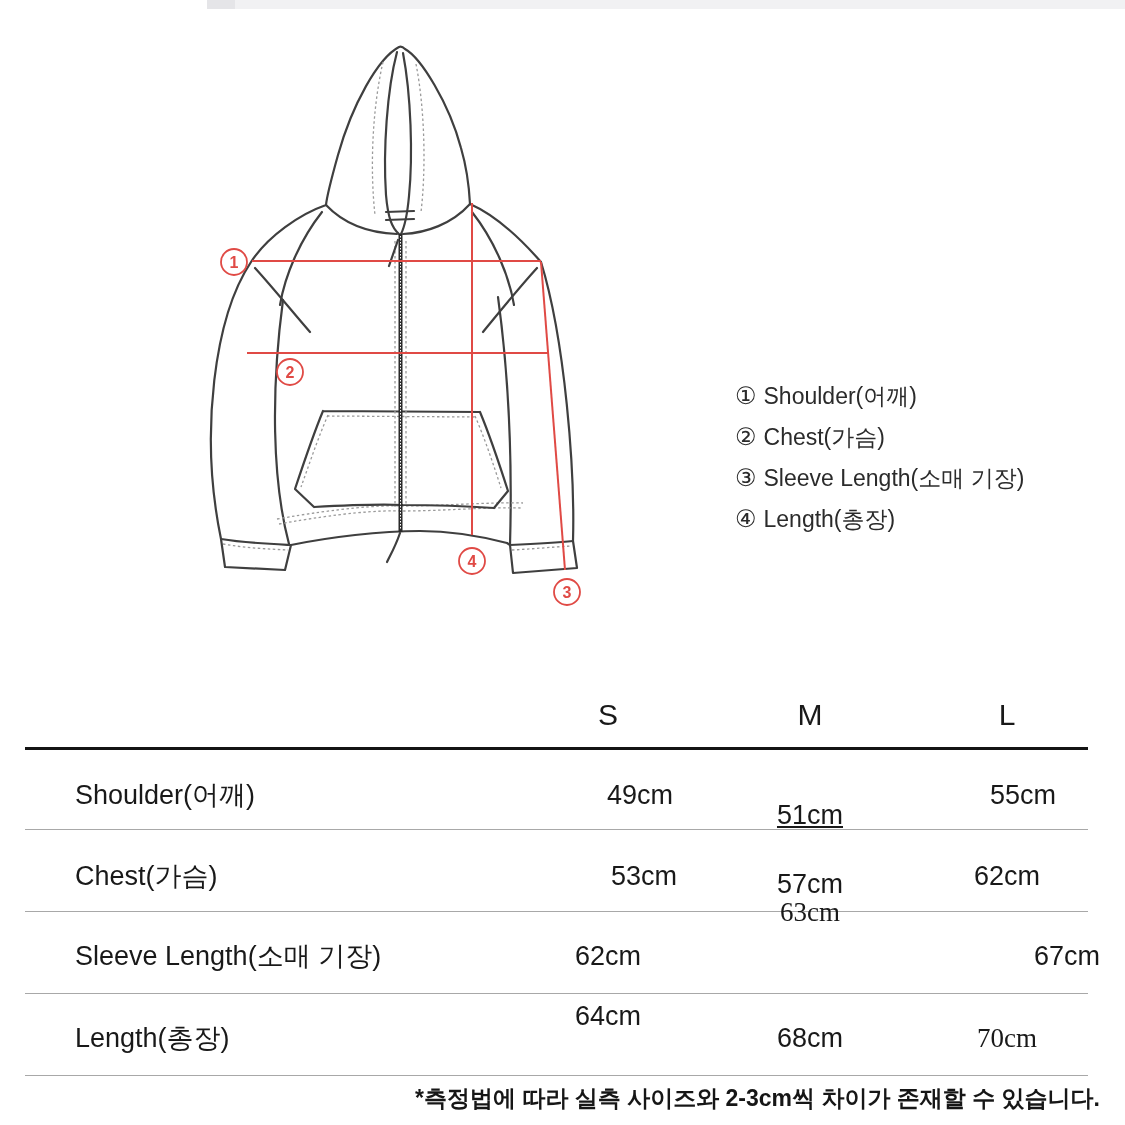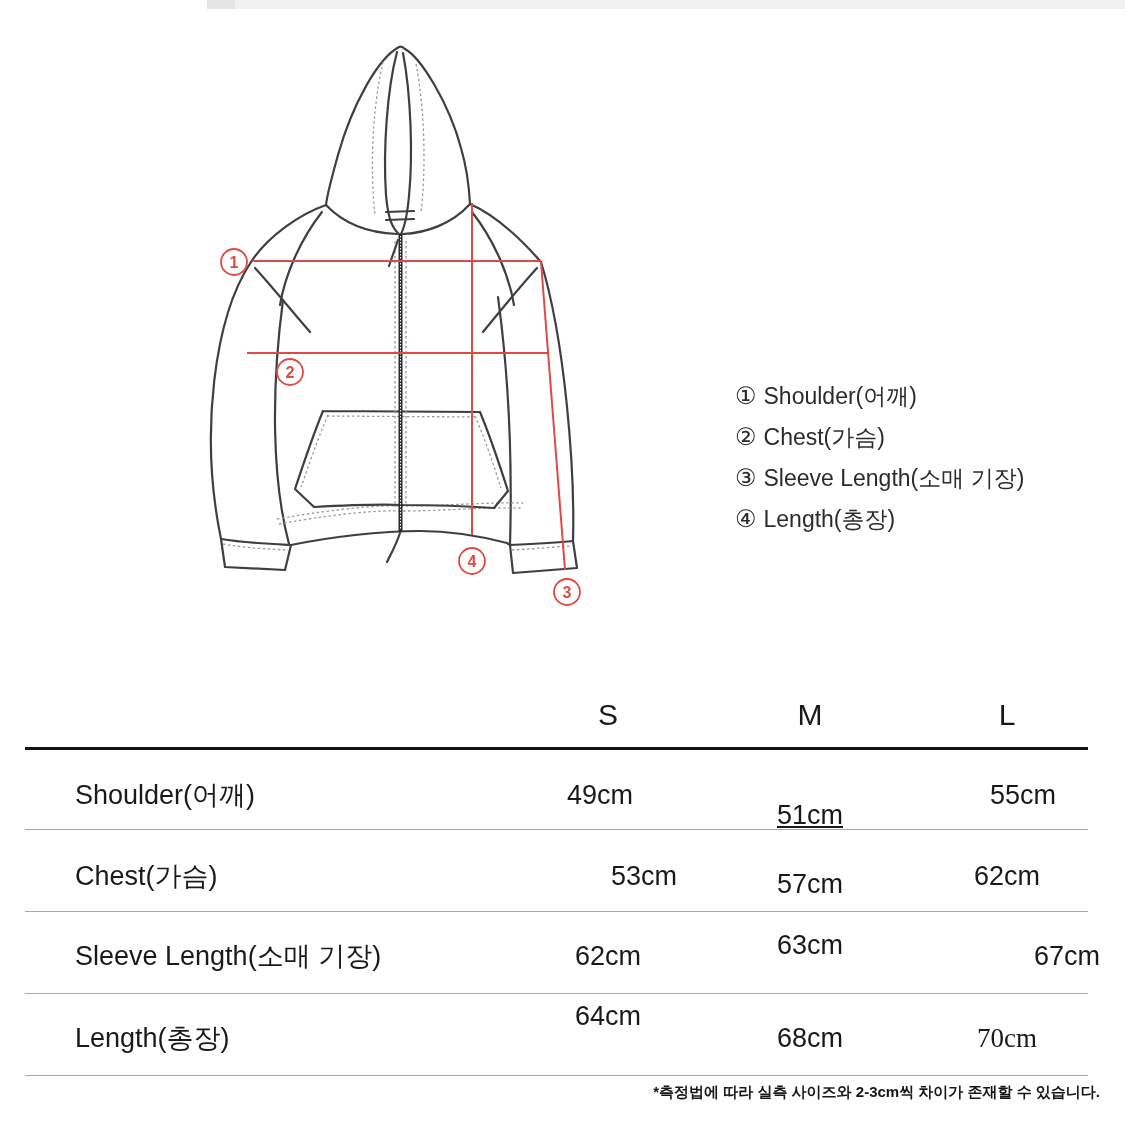--- a/index.html
+++ b/index.html
@@ -28,21 +28,21 @@
   .red-digit{fill:var(--accent-red);font-size:16px;font-weight:600;text-anchor:middle;}
   .legend{position:absolute;left:735px;top:382px;}
   .legend-item{display:flex;align-items:center;height:28px;margin-bottom:13px;font-size:23px;color:#2b2b2b;white-space:nowrap;}
   .legend-symbol{font-size:24px;margin-right:7px;}
   .tbl-line{position:absolute;left:25px;width:1063px;background:var(--line-thin);height:1px;}
   .tbl-line.thick{background:var(--line-thick);height:3px;}
   .cell{position:absolute;height:34px;line-height:34px;font-size:27px;color:#191919;white-space:nowrap;}
   .cell.center{transform:translateX(-50%);}
   .hdr{font-size:30px;}
   .row-label{left:75px;}
-  .footnote{position:absolute;right:25px;top:1083px;font-size:15px;font-weight:600;color:#161616;white-space:nowrap;}
+  .footnote{position:absolute;right:25px;top:1083px;font-size:23px;font-weight:600;color:#161616;white-space:nowrap;}
 </style>
 </head>
 <body>
 
 <div class="canvas">
   <div class="top-strip"></div>
   <div class="top-strip-cap"></div>
 
   <svg class="diagram" viewBox="150 30 470 600">
 
@@ -130,34 +130,34 @@
   </div>
 
   <div>
 
     <div class="cell hdr center" style="left:608px;top:698px;">S</div>
     <div class="cell hdr center" style="left:810px;top:698px;">M</div>
     <div class="cell hdr center" style="left:1007px;top:698px;">L</div>
     <div class="tbl-line thick" style="top:747px;"></div>
 
     <div class="cell row-label" style="top:778px;">Shoulder(어깨)</div>
-    <div class="cell center" style="left:600px;top:778px;">49cm</div>
+    <div class="cell center" style="left:640px;top:778px;">49cm</div>
     <div class="cell center" style="left:810px;top:798px;text-decoration:underline;">51cm</div>
     <div class="cell center" style="left:1023px;top:778px;">55cm</div>
     <div class="tbl-line" style="top:829px;"></div>
 
     <div class="cell row-label" style="top:859px;">Chest(가슴)</div>
     <div class="cell center" style="left:644px;top:859px;">53cm</div>
     <div class="cell center" style="left:810px;top:867px;">57cm</div>
     <div class="cell center" style="left:1007px;top:859px;">62cm</div>
     <div class="tbl-line" style="top:911px;"></div>
 
     <div class="cell row-label" style="top:939px;">Sleeve Length(소매 기장)</div>
     <div class="cell center" style="left:608px;top:939px;">62cm</div>
-    <div class="cell center" style="left:810px;top:928px;">63cm</div>
+    <div class="cell center" style="left:810px;top:895px;font-family:Liberation Serif, serif;">63cm</div>
     <div class="cell center" style="left:1067px;top:939px;">67cm</div>
     <div class="tbl-line" style="top:993px;"></div>
 
     <div class="cell row-label" style="top:1021px;">Length(총장)</div>
     <div class="cell center" style="left:608px;top:999px;">64cm</div>
     <div class="cell center" style="left:810px;top:1021px;">68cm</div>
     <div class="cell center" style="left:1007px;top:1021px;font-family:Liberation Serif, serif;">70cm</div>
     <div class="tbl-line" style="top:1075px;"></div>
 
     <div class="footnote">*측정법에 따라 실측 사이즈와 2-3cm씩 차이가 존재할 수 있습니다.</div>

